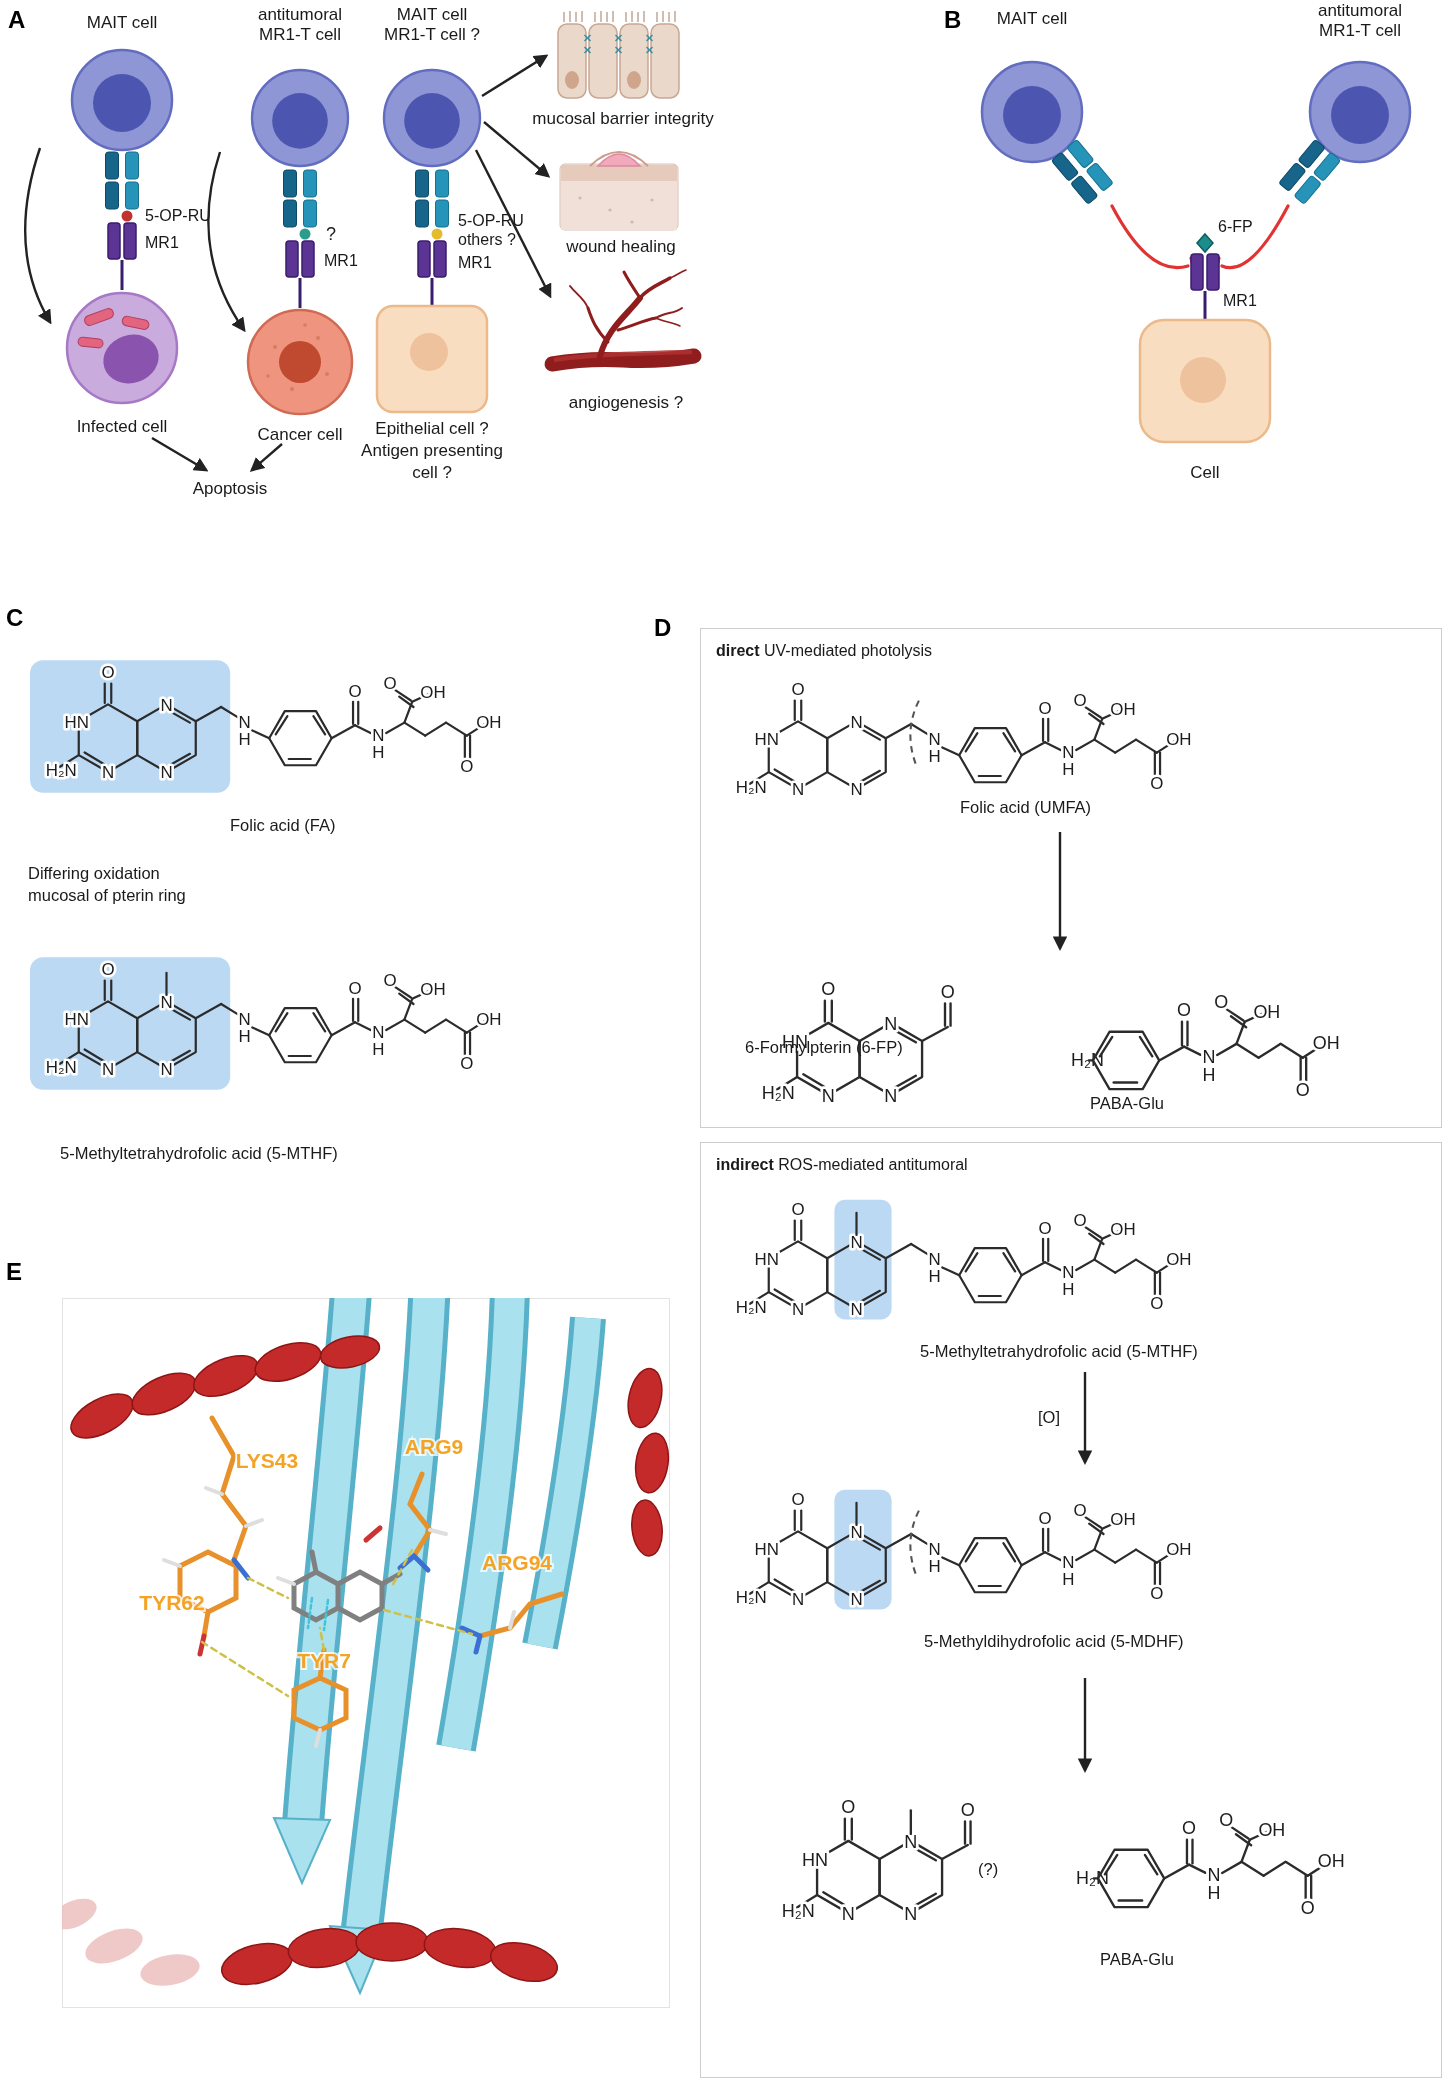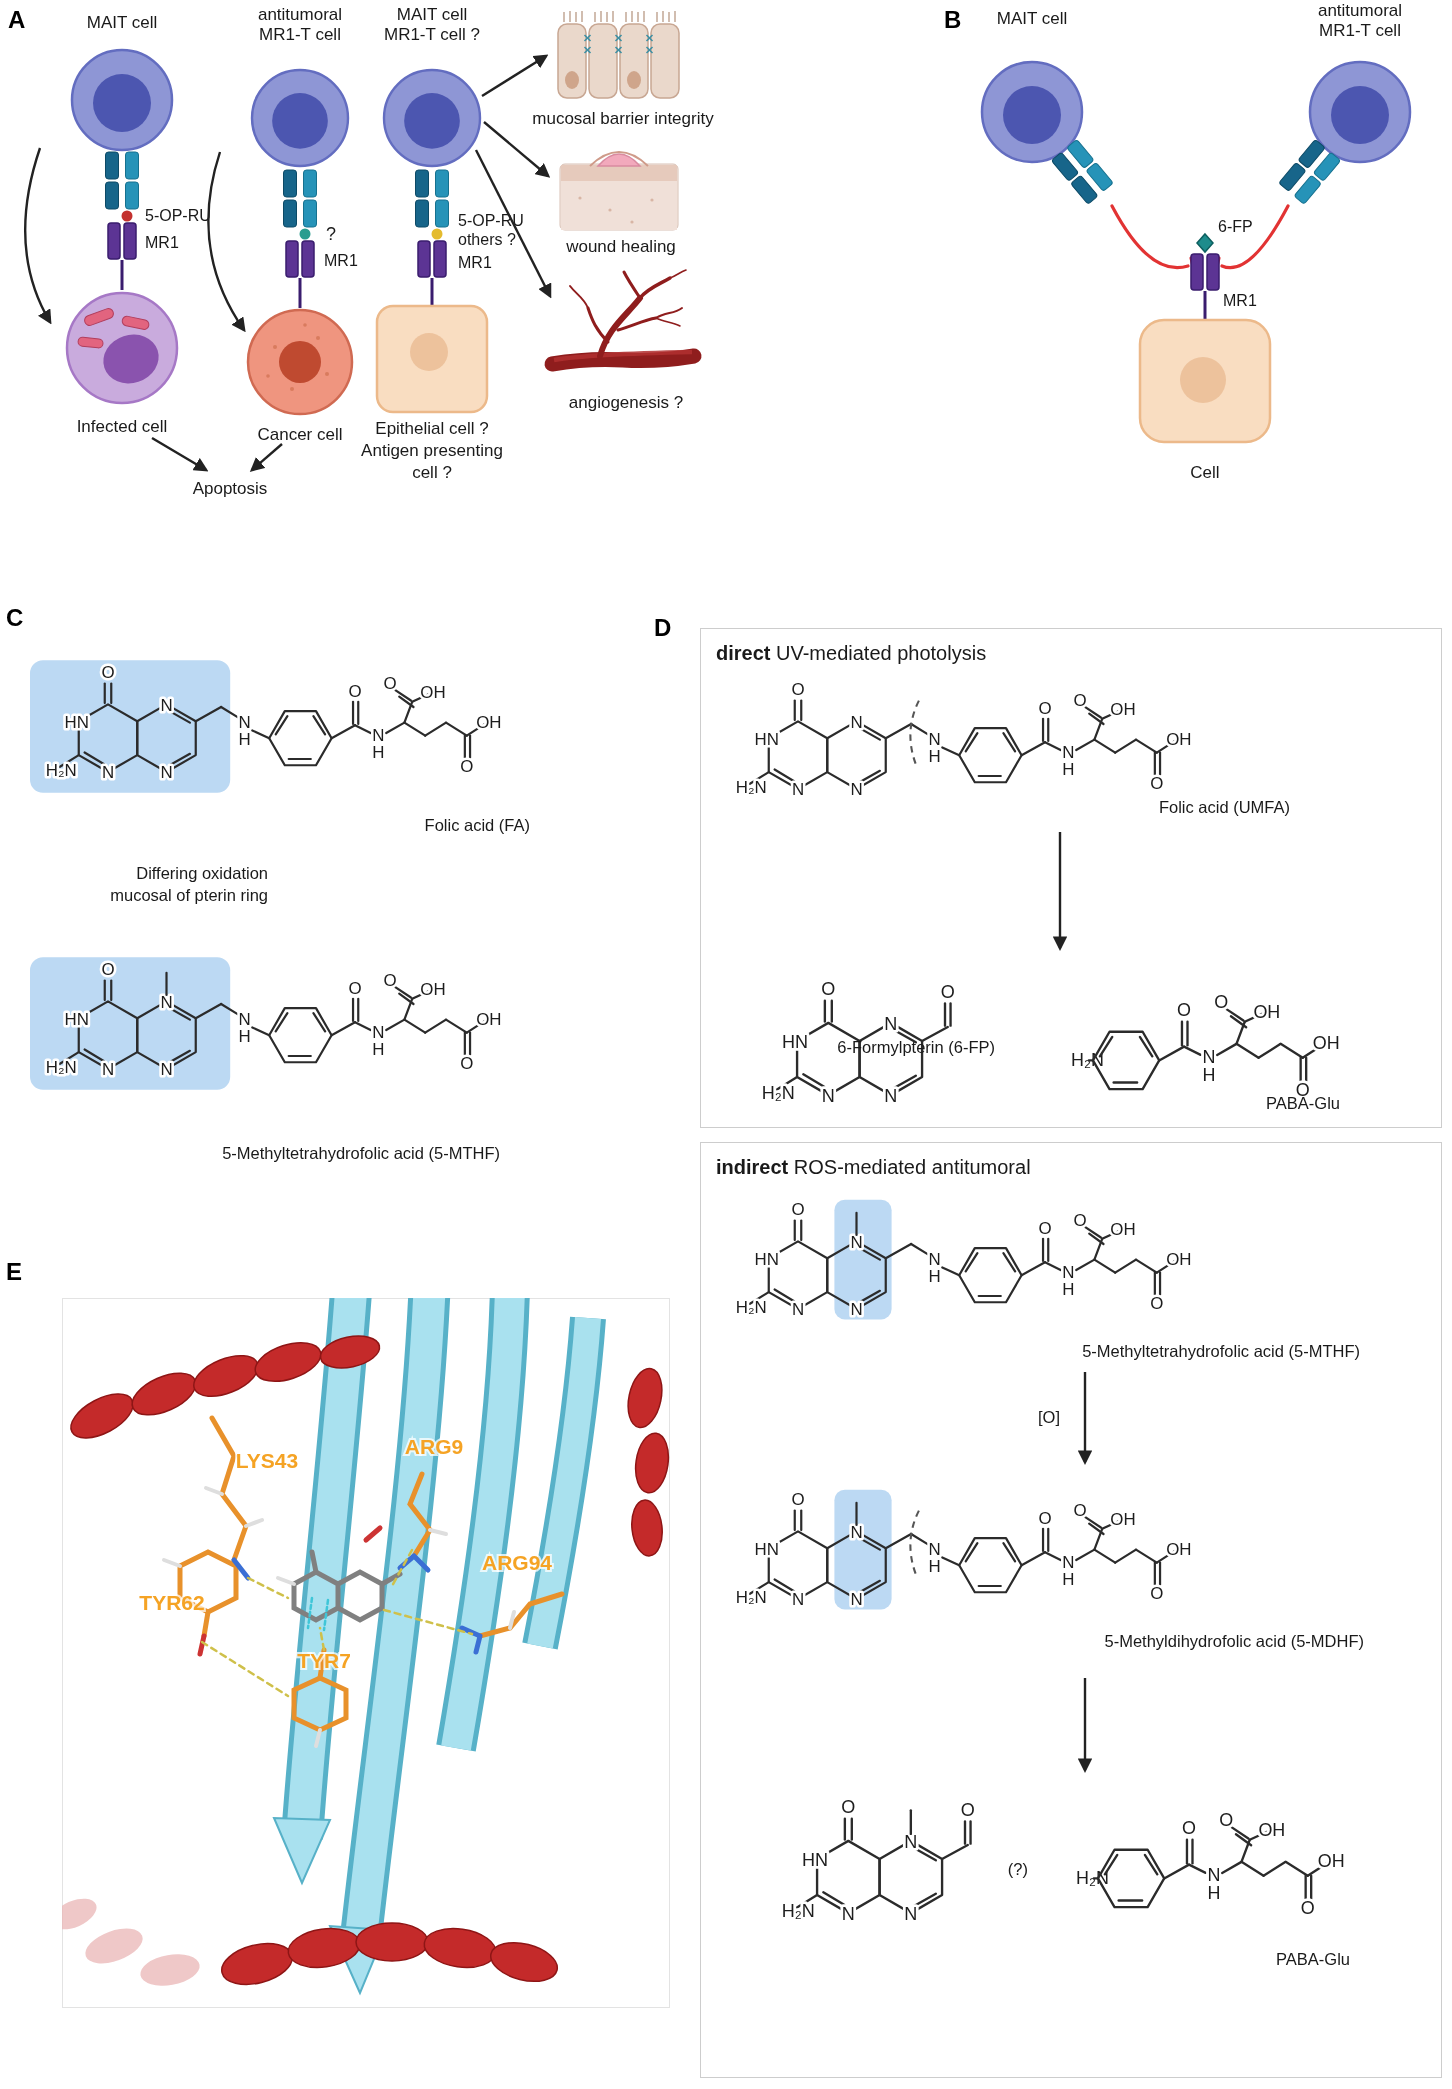--- a/index.html
+++ b/index.html
@@ -1,22 +1,22 @@
 <!DOCTYPE html>
 <html><head>
 <meta charset="utf-8">
 <style>
   *{box-sizing:border-box;margin:0;padding:0}
   body{font-family:"Liberation Sans","DejaVu Sans",sans-serif;background:#fff;color:#1a1a1a}
   #canvas{position:relative;width:1452px;height:2089px;background:#fff;overflow:hidden}
   .abs{position:absolute}
   .panel-letter{position:absolute;font-size:24px;font-weight:bold;color:#000}
-  .cap{position:absolute;font-size:16.5px;line-height:22px;text-align:right;color:#1a1a1a}
+  .cap{position:absolute;font-size:16.5px;line-height:22px;text-align:left;color:#1a1a1a}
   .box{position:absolute;border:1.5px solid #cdcdcd;background:#fff}
-  .boxtitle{position:absolute;font-size:20px;color:#1a1a1a}
+  .boxtitle{position:absolute;font-size:16px;color:#1a1a1a}
   svg text{font-family:"Liberation Sans","DejaVu Sans",sans-serif}
   .lbl{font-size:17px;fill:#1a1a1a;text-anchor:middle}
   .lbl-s{font-size:16px;fill:#1a1a1a;text-anchor:start}
   .atom{font-size:13px;fill:#1d1d1d;text-anchor:middle;paint-order:stroke;stroke:#fff;stroke-width:4px;stroke-linejoin:round}
   .bond{stroke:#2b2b2b;stroke-width:1.7;fill:none;stroke-linecap:round;stroke-linejoin:round}
   .hl{fill:#bcd9f3}
   .cleave{stroke:#555;stroke-width:1.6;stroke-dasharray:5 4;fill:none}
   .arrow{stroke:#222;stroke-width:2.4;fill:none}
   .resi{font-size:21px;font-weight:bold;fill:#f5a324;text-anchor:middle;paint-order:stroke;stroke:#ffffff;stroke-opacity:.75;stroke-width:4px}
   .inhib{stroke:#e23333;stroke-width:3.2;fill:none;stroke-linecap:round}

